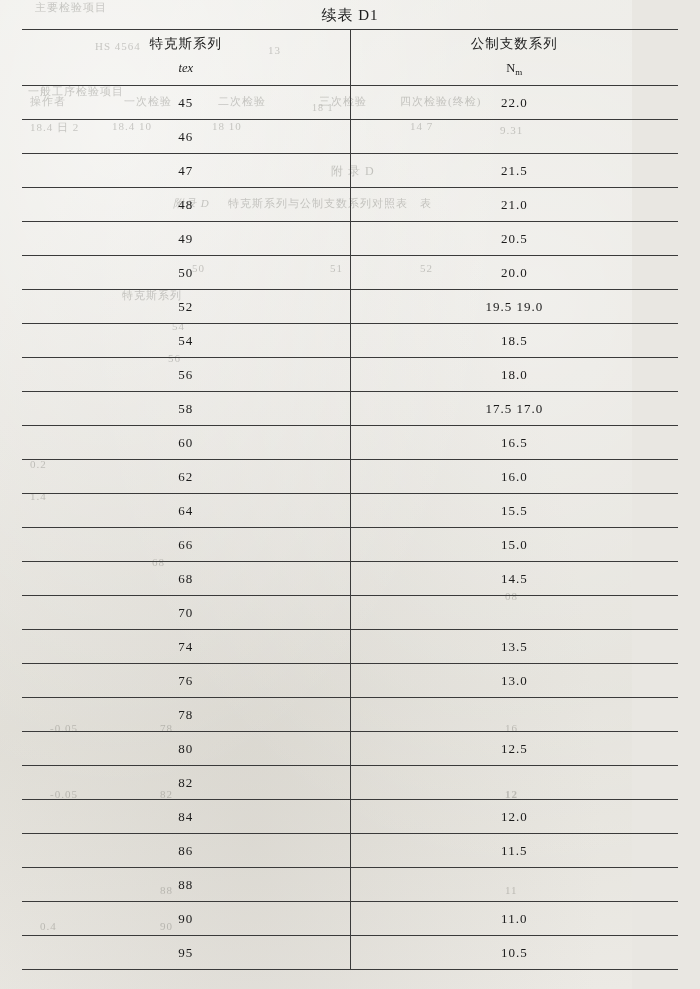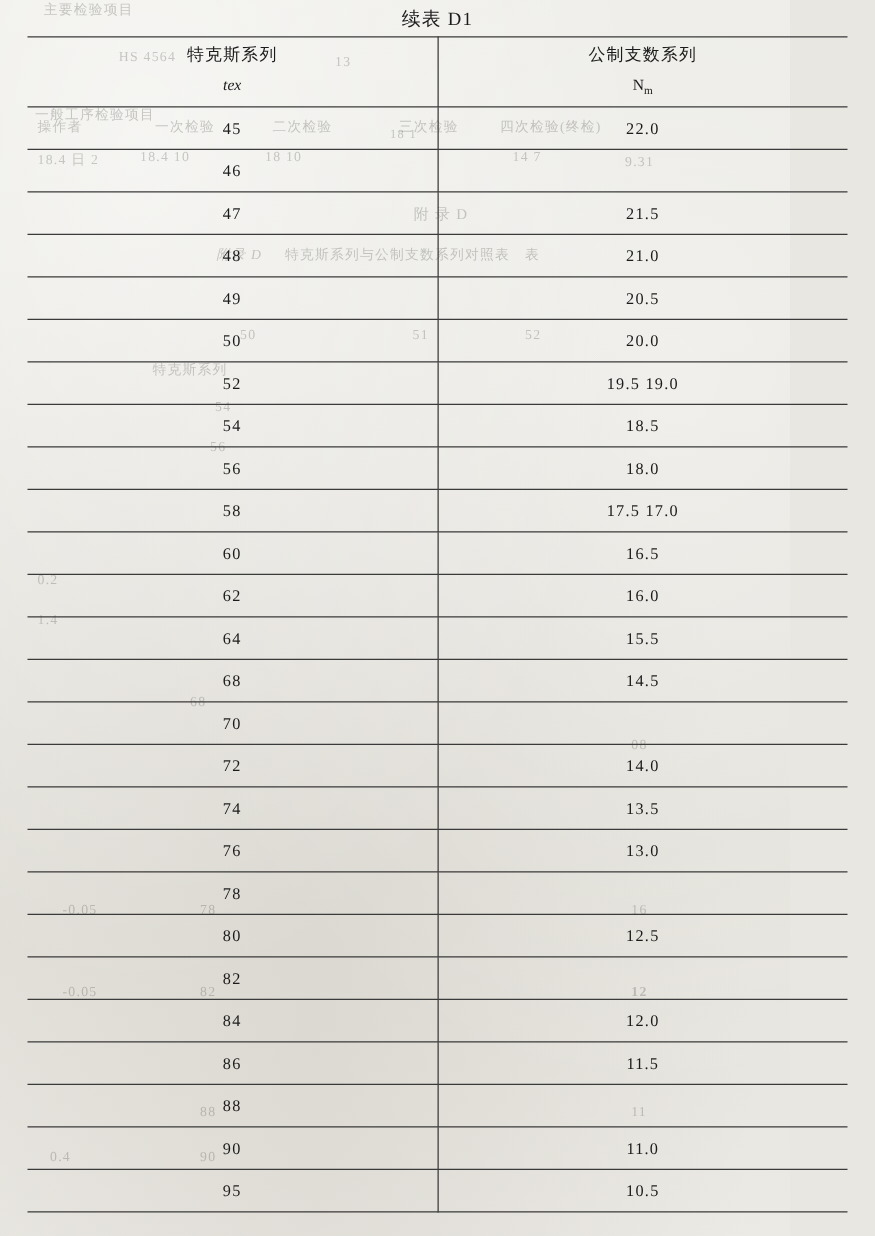--- a/index.html
+++ b/index.html
@@ -212,30 +212,30 @@
           </tr>
           <tr>
             <td class="col-a"><span class="val">62</span></td>
             <td><span class="val val-pair">16.0</span></td>
           </tr>
           <tr>
             <td class="col-a"><span class="val">64</span></td>
             <td><span class="val val-pair">15.5</span></td>
           </tr>
           <tr>
+            <td class="col-a"><span class="val">66</span></td>
+            <td><span class="val val-pair">15.0</span></td>
+          </tr>
+          <tr>
             <td class="col-a"><span class="val">68</span></td>
             <td><span class="val val-pair">14.5</span></td>
           </tr>
           <tr>
             <td class="col-a"><span class="val">70</span></td>
             <td><span class="val val-pair"></span></td>
-          </tr>
-          <tr>
-            <td class="col-a"><span class="val">72</span></td>
-            <td><span class="val val-pair">14.0</span></td>
           </tr>
           <tr>
             <td class="col-a"><span class="val">74</span></td>
             <td><span class="val val-pair">13.5</span></td>
           </tr>
           <tr>
             <td class="col-a"><span class="val">76</span></td>
             <td><span class="val val-pair">13.0</span></td>
           </tr>
           <tr>

